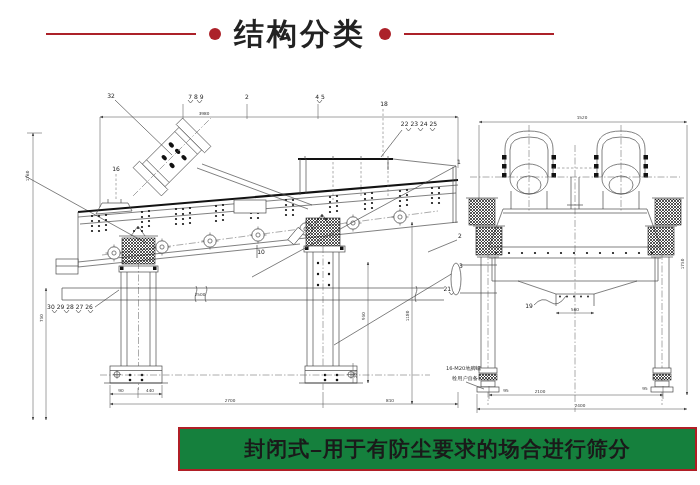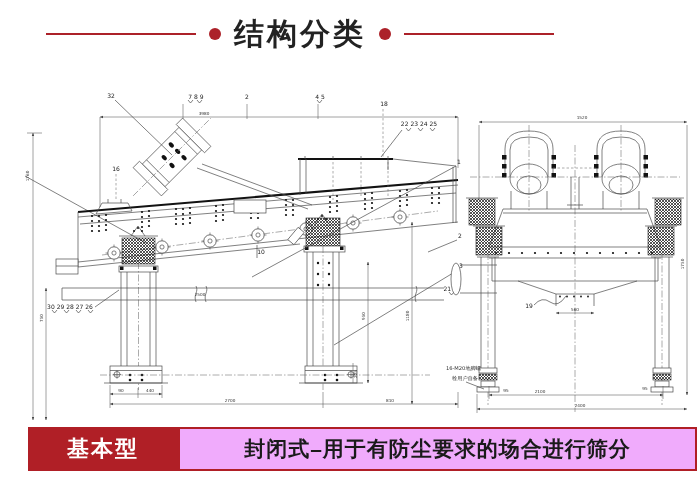--- a/index.html
+++ b/index.html
@@ -9,21 +9,21 @@
   .hdr{position:absolute;top:14px;left:0;width:600px;height:40px;
        display:flex;align-items:center;justify-content:center;gap:13px;}
   .hline{width:150px;height:2px;background:#ac2129;}
   .hdot{width:12px;height:12px;border-radius:50%;background:#ac2129;}
   .htitle{font-size:30px;font-weight:bold;color:#222;letter-spacing:3px;line-height:1;}
   
   .ftr{position:absolute;top:427px;left:0;width:700px;height:44px;}
   .ftr .typebox{position:absolute;left:28px;top:0;width:150px;height:44px;background:#b01f26;
        color:#fff;font-size:22px;font-weight:bold;display:flex;align-items:center;justify-content:center;
        letter-spacing:2px;}
-  .ftr .descbox{position:absolute;left:178px;top:0;width:519px;height:44px;background:#f0abfc;
+  .ftr .descbox{position:absolute;left:178px;top:0;width:519px;height:44px;background:#15803d;
        border:2px solid #b01f26;box-sizing:border-box;color:#1a1a1a;font-size:21px;font-weight:bold;
        display:flex;align-items:center;justify-content:center;letter-spacing:1px;}
   
   svg{position:absolute;top:0;left:0;}
   .ln{stroke:#4a4a4a;stroke-width:.7;fill:none;}
   .lf{stroke:#4a4a4a;stroke-width:.7;fill:#fff;}
   .lt{stroke:#121212;stroke-width:2.2;fill:none;}
   .cl{stroke:#666;stroke-width:.55;fill:none;stroke-dasharray:7 2 1.5 2;}
   .dsh{stroke:#666;stroke-width:.55;fill:none;stroke-dasharray:2.5 2;}
   .dm{stroke:#555;stroke-width:.55;fill:none;}
@@ -407,15 +407,14 @@
 
 <div class="hdr">
   <div class="hline"></div>
   <div class="hdot"></div>
   <div class="htitle">结构分类</div>
   <div class="hdot"></div>
   <div class="hline"></div>
 </div>
 
 <div class="ftr">
-  <div class="typebox">基本型</div>
   <div class="descbox">封闭式–用于有防尘要求的场合进行筛分</div>
 </div>
 
 </body></html>

